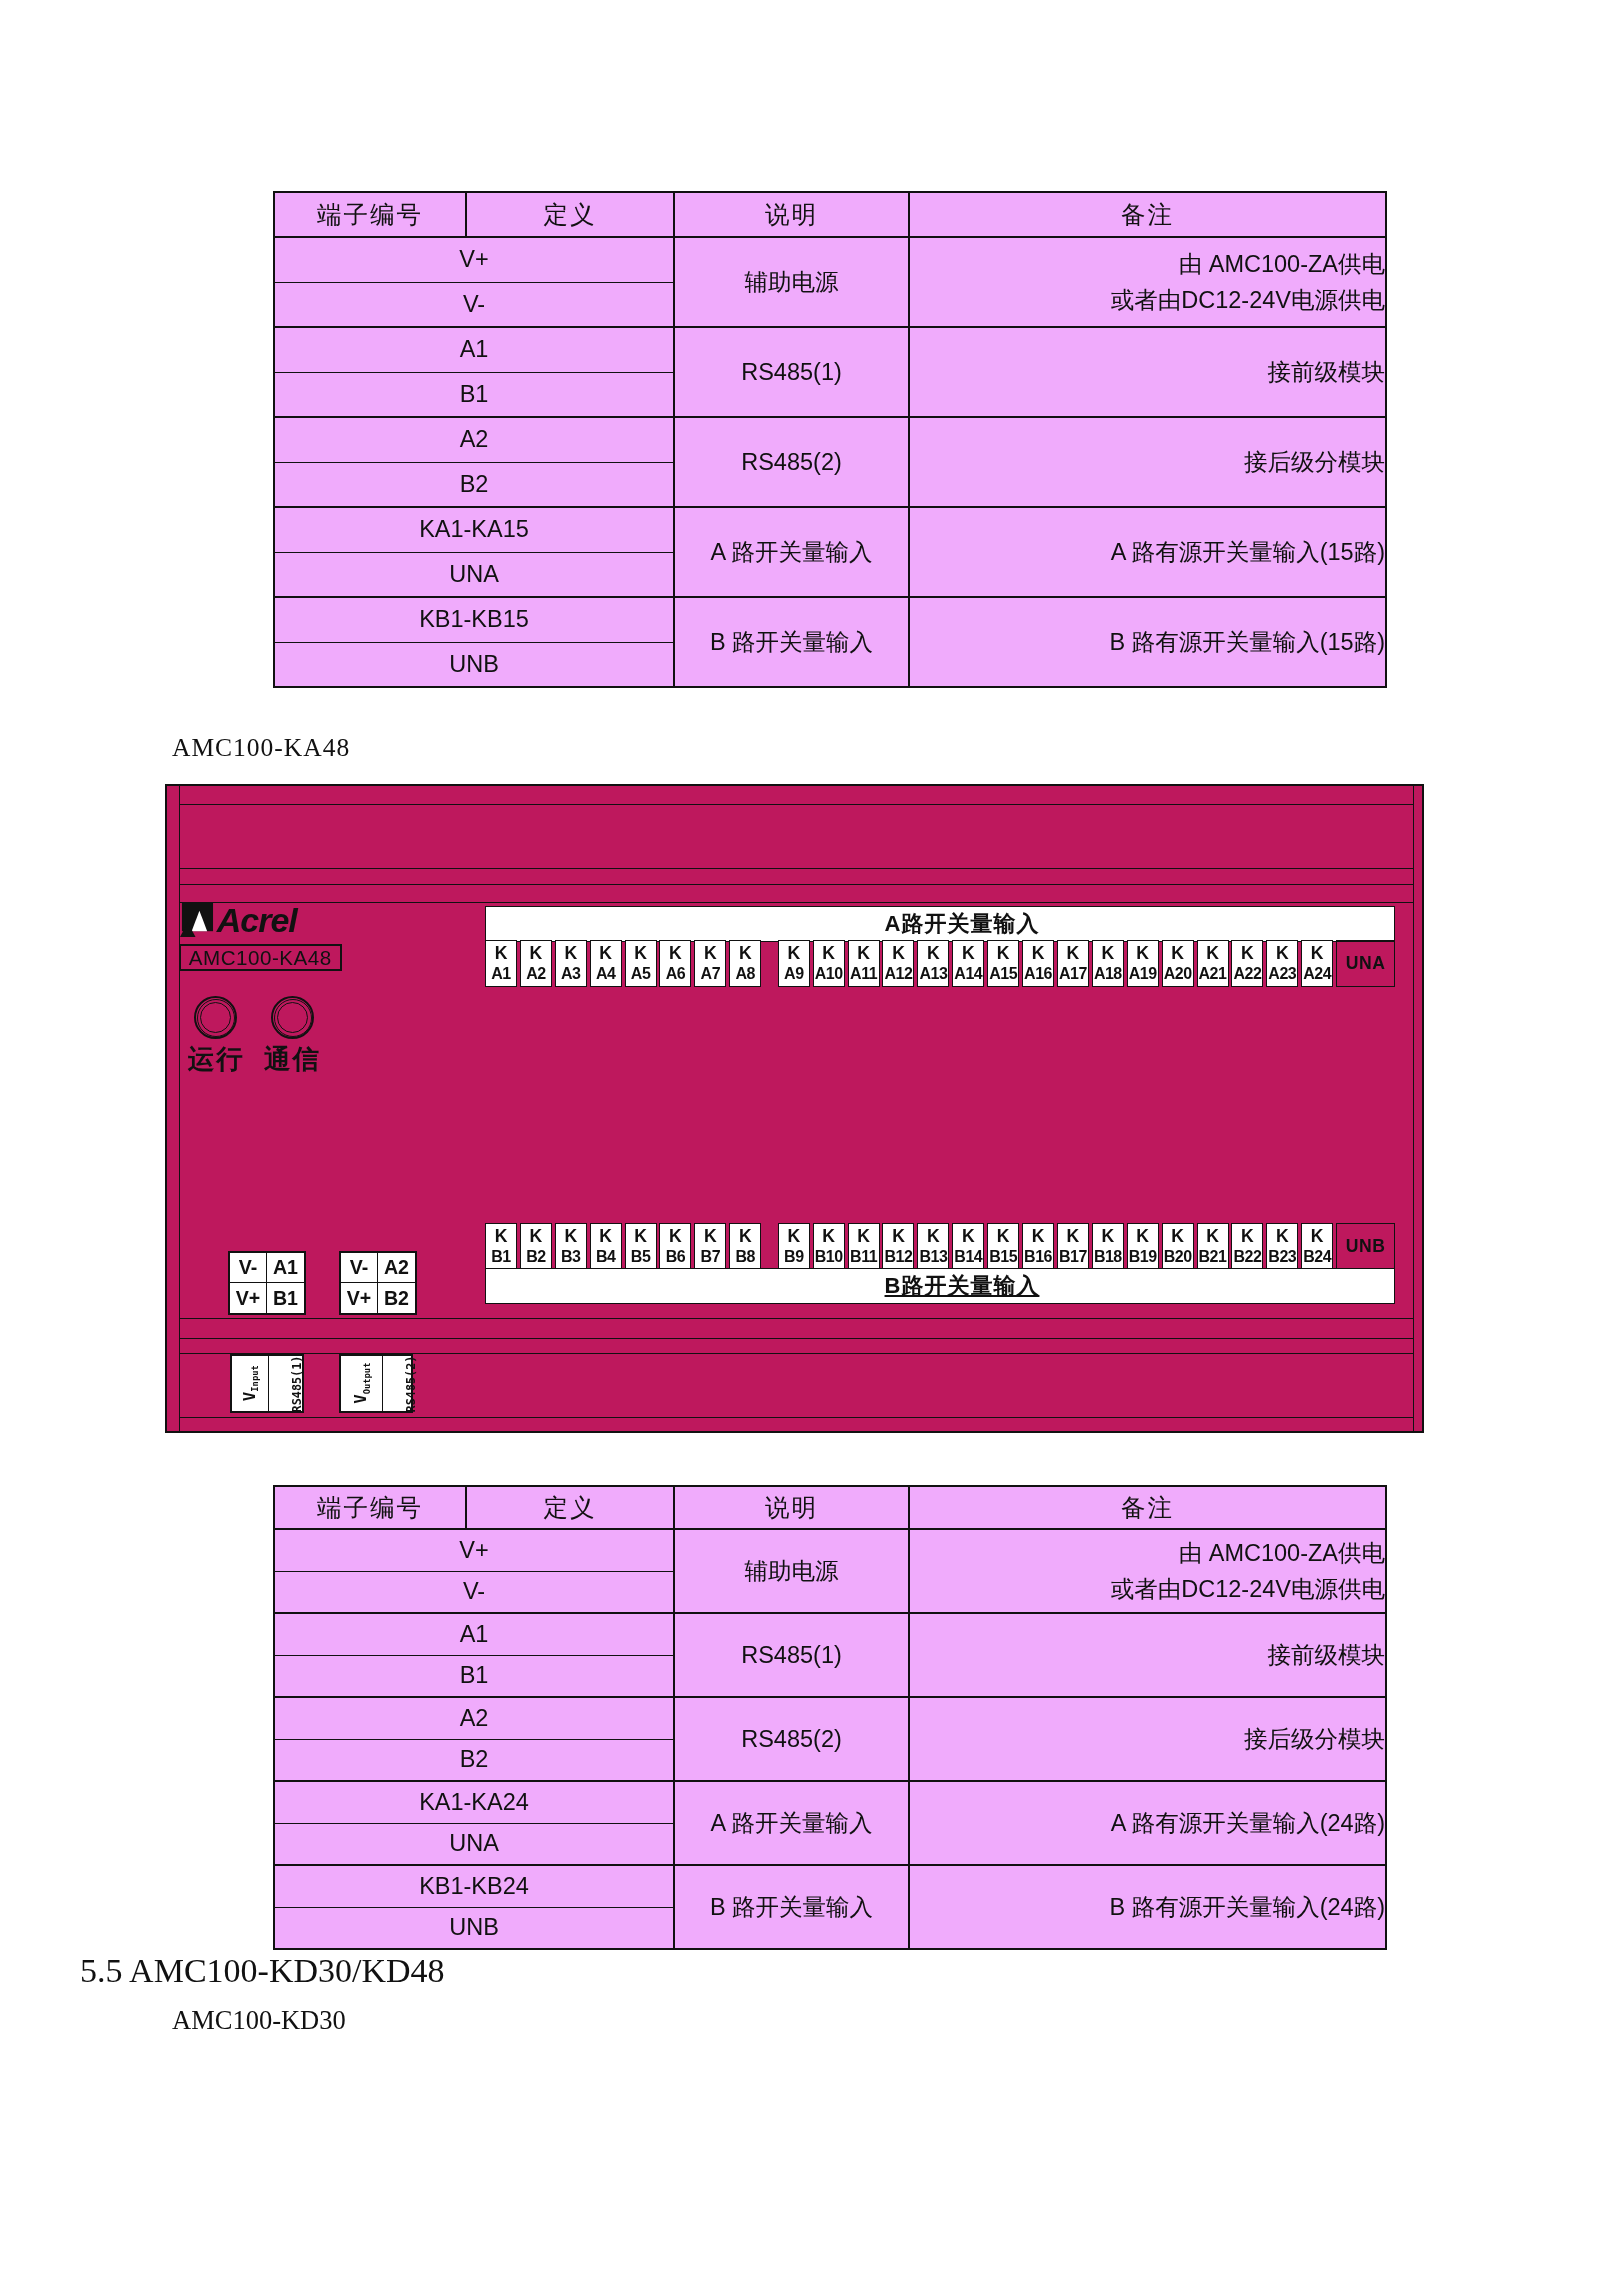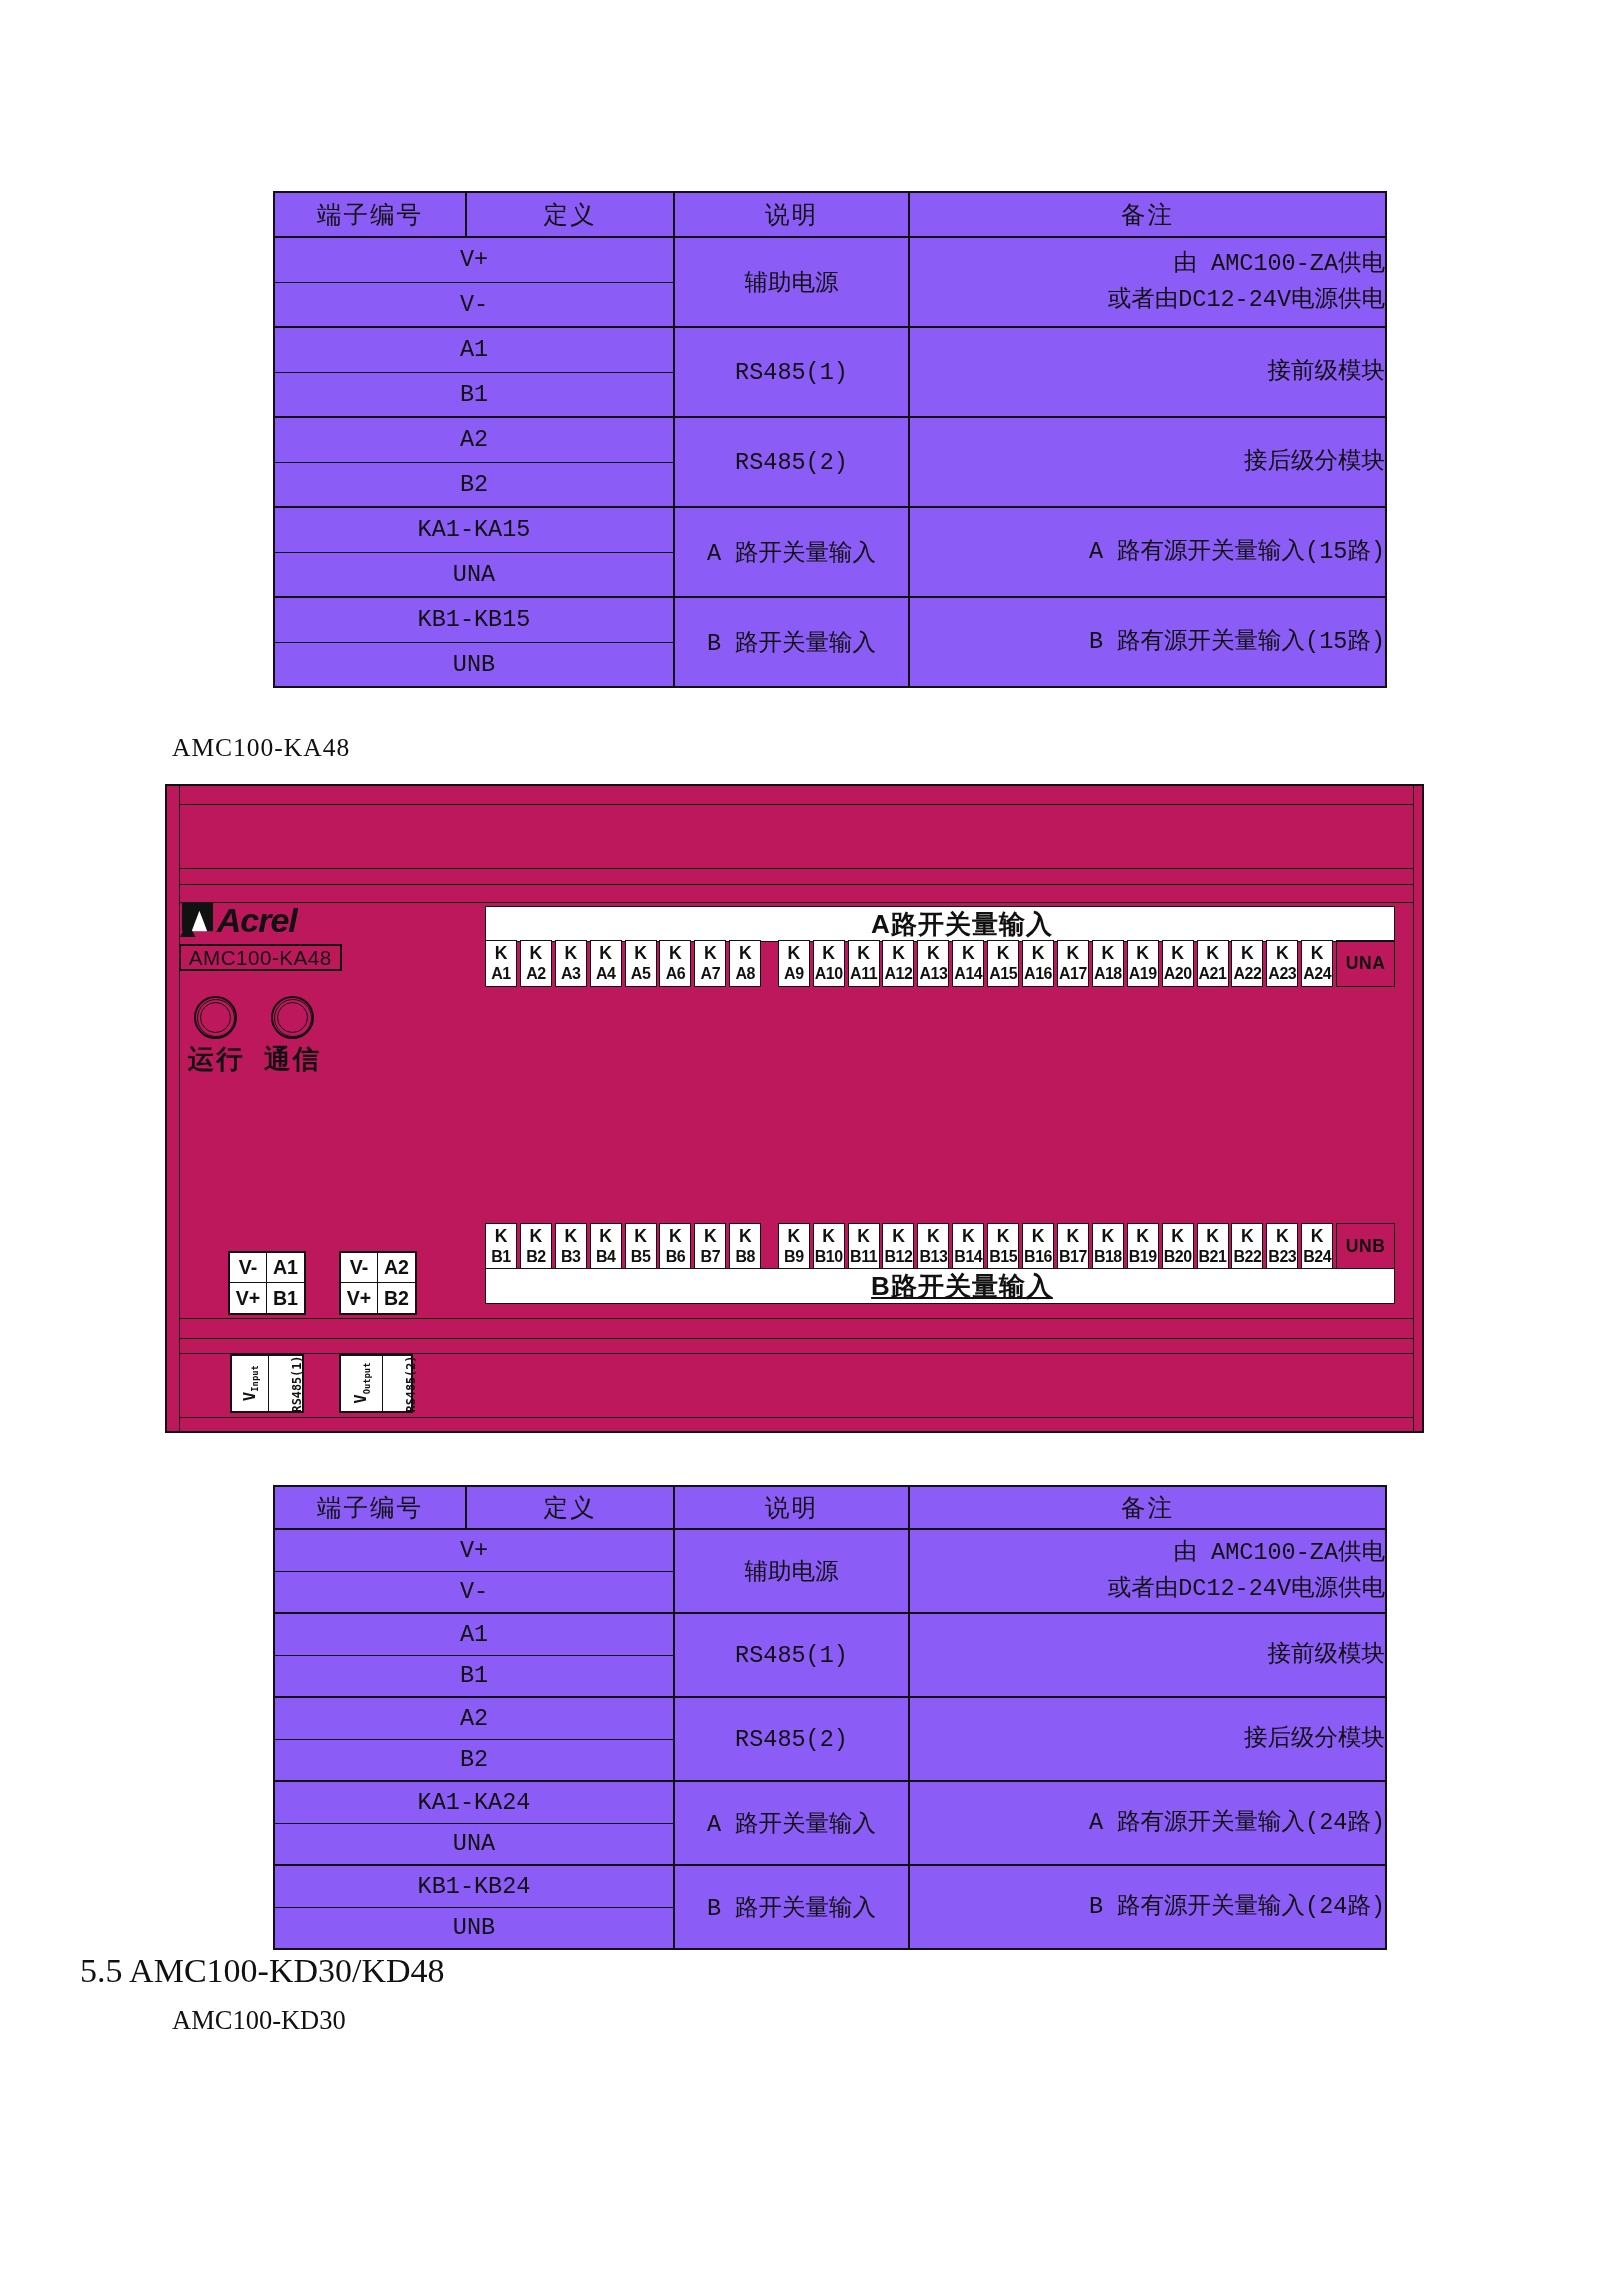--- a/index.html
+++ b/index.html
@@ -2,22 +2,22 @@
 <html><head>
 <meta charset="utf-8">
 <title>Manual Page</title>
 <style>
   * { box-sizing: border-box; margin: 0; padding: 0; }
   body { background: #ffffff; }
   .page { position: relative; width: 1621px; height: 2293px; background: #fff; color: #111;
           font-family: "Liberation Serif", "DejaVu Serif", serif; overflow: hidden; }
 
   
-  .tbl { position: absolute; border-collapse: collapse; table-layout: fixed; background: #8b5cf6;
-         border: 2.9px solid #111; font-family: Liberation Mono, monospace; }
+  .tbl { position: absolute; border-collapse: collapse; table-layout: fixed; background: #f0abfc;
+         border: 2.9px solid #111; font-family: Liberation Sans, sans-serif; }
   .tbl td { border: 2px solid #111; text-align: center; vertical-align: middle;
             font-size: 23.5px; padding: 0; }
   .tbl td.b3b { border-bottom-width: 2.9px; }
   .tbl td.b3t { border-top-width: 2.9px; }
   .tbl td.b1b { border-bottom-width: 1px; }
   .tbl td.b1t { border-top-width: 1px; }
   .tbl .hcell { font-size: 24.5px; letter-spacing: 2px; }
   .rline { line-height: 1.55; text-align: right; }
   #table1 { left: 273px; top: 191px; }
   #table2 { left: 273px; top: 1485px; }
@@ -52,21 +52,21 @@
   .led::after  { content: ""; width: 29px; height: 29px; border: 1.5px solid #111; border-radius: 50%; }
   #led1 { left: 27.4px;  top: 210px; }
   #led2 { left: 104px; top: 210px; }
   .led-label { position: absolute; top: 255px; width: 69px; text-align: center;
                font-size: 26.5px; font-weight: 600; letter-spacing: 2px; }
   #ledLabel1 { left: 14.7px; }
   #ledLabel2 { left: 91px; }
 
   .ch-strip { position: absolute; left: 318px; width: 910px; height: 36px; border: 1.5px solid #111;
               display: flex; align-items: center; justify-content: center;
-              font-size: 26px; font-weight: 600; letter-spacing: 1px; background: #fff; padding-left: 44px; }
+              font-size: 22px; font-weight: 600; letter-spacing: 1px; background: #fff; padding-left: 44px; }
   #stripA { top: 120px; }
   #stripB { top: 482px; text-decoration: underline; }
   .ch-row { position: absolute; left: 318px; width: 910px; height: 47px; display: flex; gap: 2.9px; }
   #rowA { top: 154px; }
   #rowB { top: 437px; }
   .tbox { flex: 0 0 32px; width: 32px; height: 47px; border: 1.5px solid #111; background: #fff;
           display: flex; flex-direction: column; align-items: center; justify-content: space-evenly; }
   .t1 { font-size: 17.6px; font-weight: bold; line-height: 1; }
   .t2 { font-size: 16px; font-weight: bold; line-height: 1; letter-spacing: -0.5px; }
   .tspacer { flex: 0 0 10.8px; }

